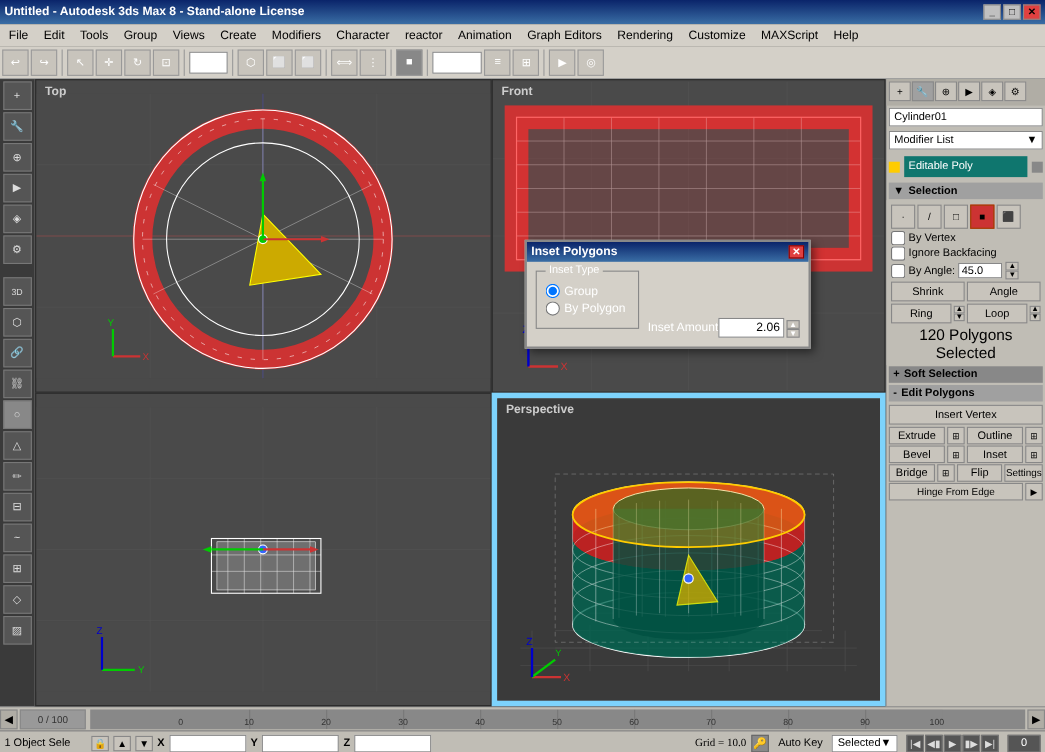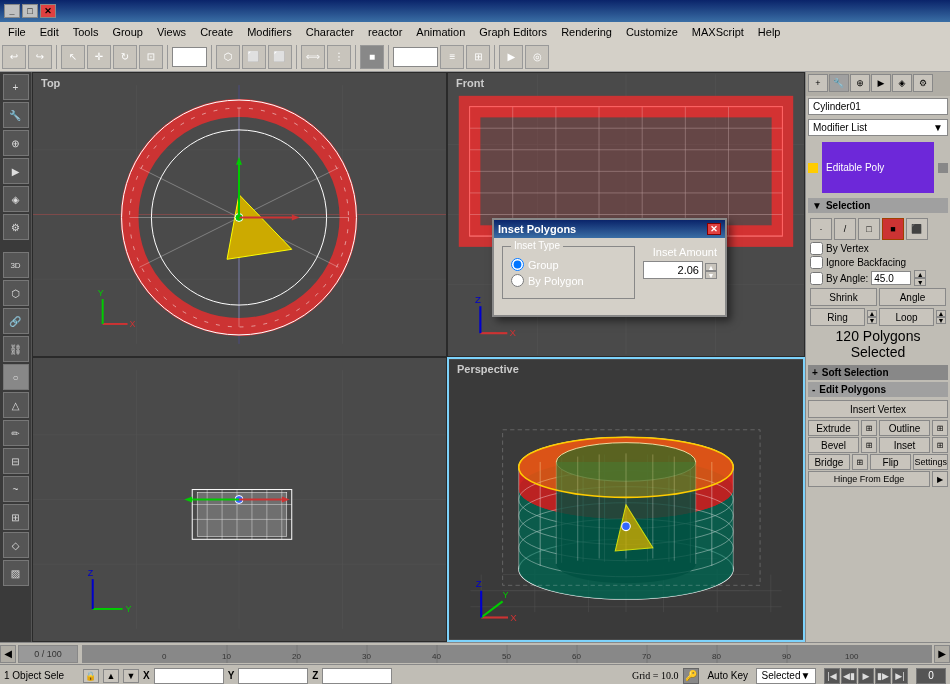--- a/index.html
+++ b/index.html
@@ -108,21 +108,21 @@
       gap: 0;
       background: #2a2a2a;
     }
 
     .viewport {
       position: relative;
       background: #4a4a4a;
       border: 1px solid #2a2a2a;
       overflow: hidden;
     }
-    .viewport.active { border: 2px solid #7dd3fc; }
+    .viewport.active { border: 5px solid #7dd3fc; }
     .viewport-label {
       position: absolute;
       top: 4px;
       left: 8px;
       color: #ccc;
       font-size: 11px;
       font-weight: bold;
       z-index: 2;
       pointer-events: none;
     }
@@ -170,23 +170,23 @@
       border: 1px solid #888;
       padding: 2px 4px;
       margin: 2px;
       display: flex;
       align-items: center;
       justify-content: space-between;
     }
     .modifier-entry {
       display: flex;
       align-items: center;
-      background: #6d28d9;
+      background: #0f766e;
       color: white;
-      padding: 20px 4px;
+      padding: 4px 4px;
       margin: 2px;
       gap: 4px;
       font-size: 10px;
     }
     .mod-color-box { width: 10px; height: 10px; background: #ffcc00; }
     .mod-color-box2 { width: 10px; height: 10px; background: #888; }
 
     
     .rollout-header {
       display: flex;
@@ -368,22 +368,22 @@
     #dialog-overlay {
       position: fixed;
       top: 0; left: 0;
       width: 950px; height: 684px;
       pointer-events: none;
       z-index: 100;
     }
     #inset-dialog {
       position: absolute;
       top: 218px;
-      left: 492px;
-      width: 235px;
+      left: 477px;
+      width: 260px;
       background: #d4d0c8;
       border: 2px solid #888;
       box-shadow: 4px 4px 8px rgba(0,0,0,0.5);
       pointer-events: all;
     }
     #dialog-titlebar {
       height: 18px;
       background: linear-gradient(to bottom, #0a246a, #3a6ea5);
       display: flex;
       align-items: center;
@@ -421,21 +421,21 @@
     }
     .radio-row {
       display: flex;
       align-items: center;
       gap: 4px;
       margin: 3px 0;
       font-size: 11px;
     }
     .inset-amount-section {
       display: flex;
-      flex-direction: column;
+      flex-direction: row;
       align-items: flex-end;
     }
     .inset-label { font-size: 11px; margin-bottom: 3px; }
     .inset-input-row {
       display: flex;
       align-items: flex-end;
       gap: 2px;
     }
     .inset-input {
       width: 60px; height: 18px;
@@ -478,20 +478,21 @@
       background: #888;
       margin: 2px;
       position: relative;
       overflow: hidden;
     }
   </style>
 </head>
 <body>
 
 <div id="titlebar">
+  <span>Untitled - Autodesk 3ds Max 8 - Stand-alone License</span>
   <div id="titlebar-controls">
     <div class="title-btn">_</div>
     <div class="title-btn">□</div>
     <div class="title-btn close">✕</div>
   </div>
 </div>
 
 <div id="menubar">
   <span class="menu-item">File</span>
   <span class="menu-item">Edit</span>

